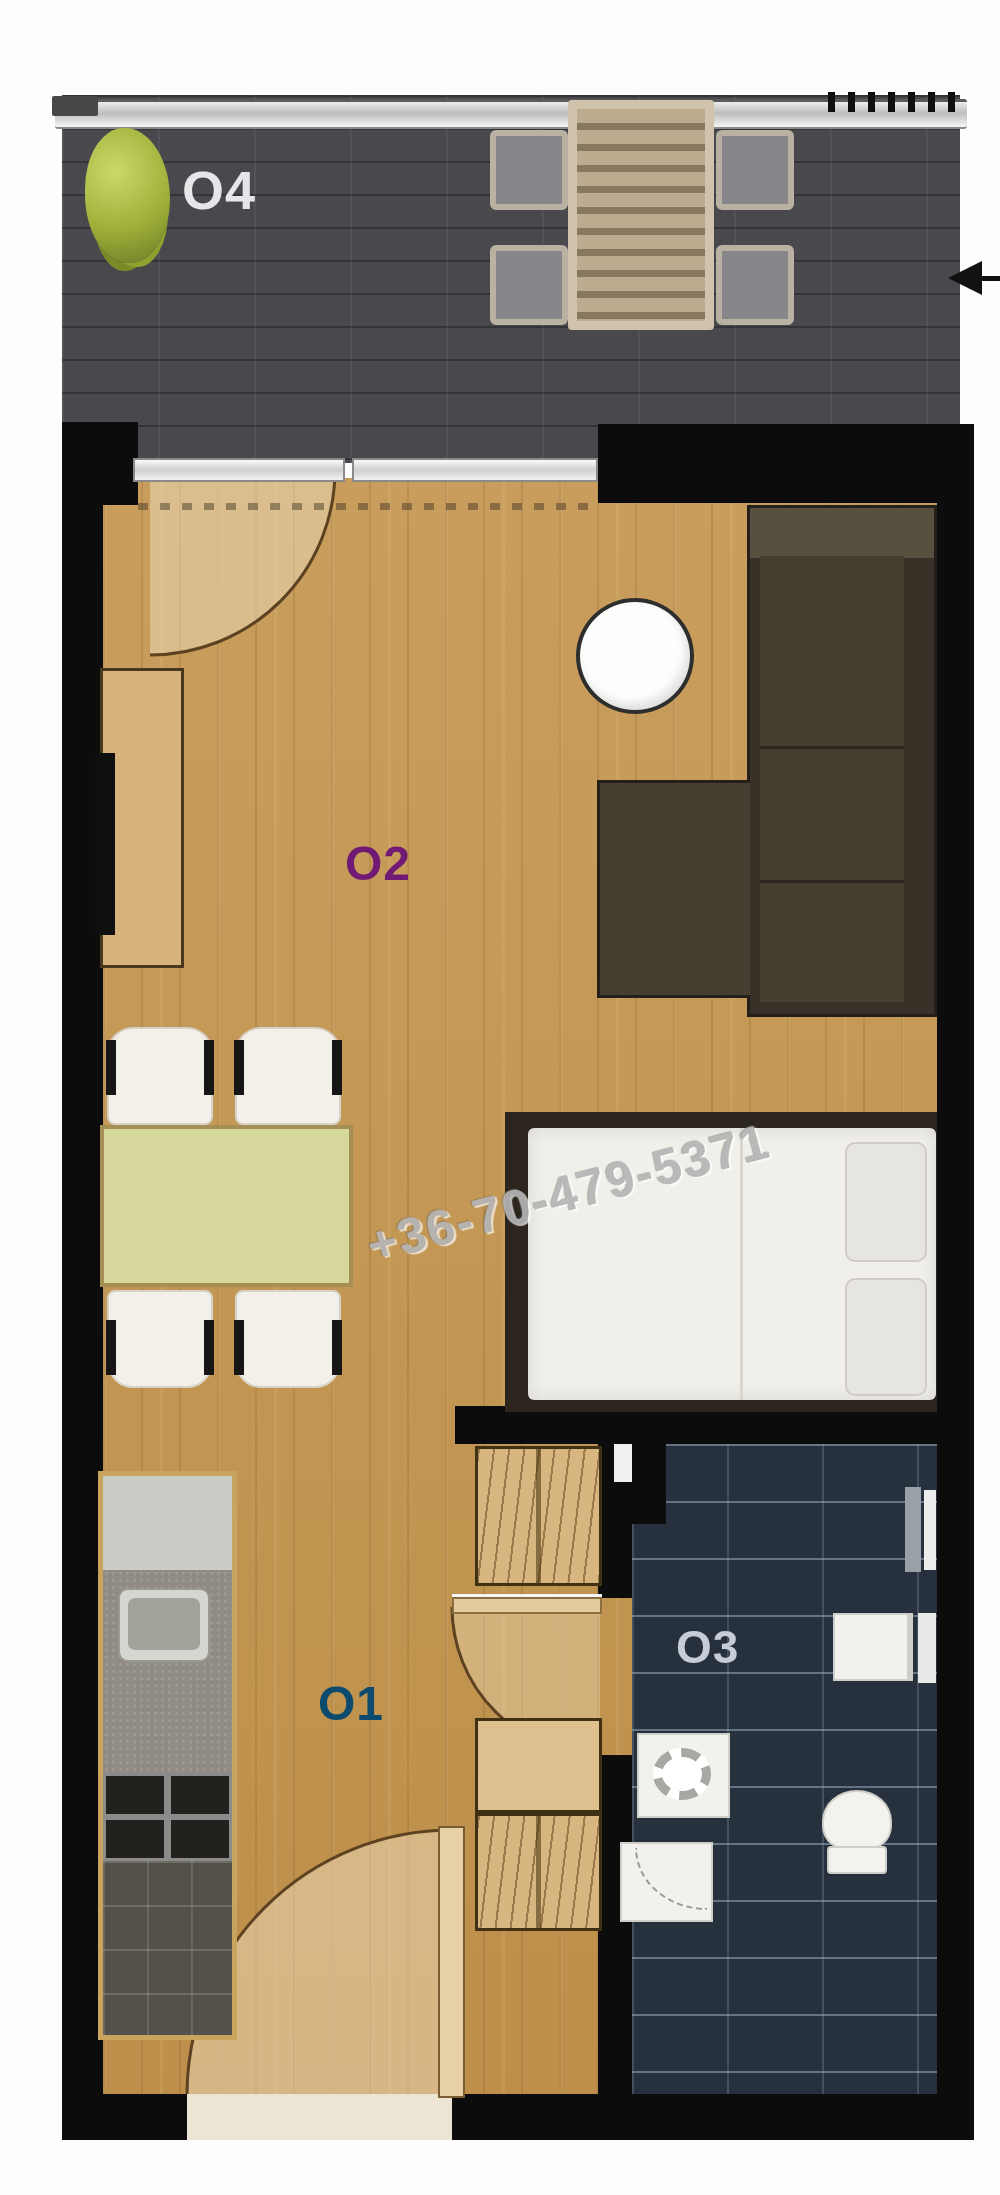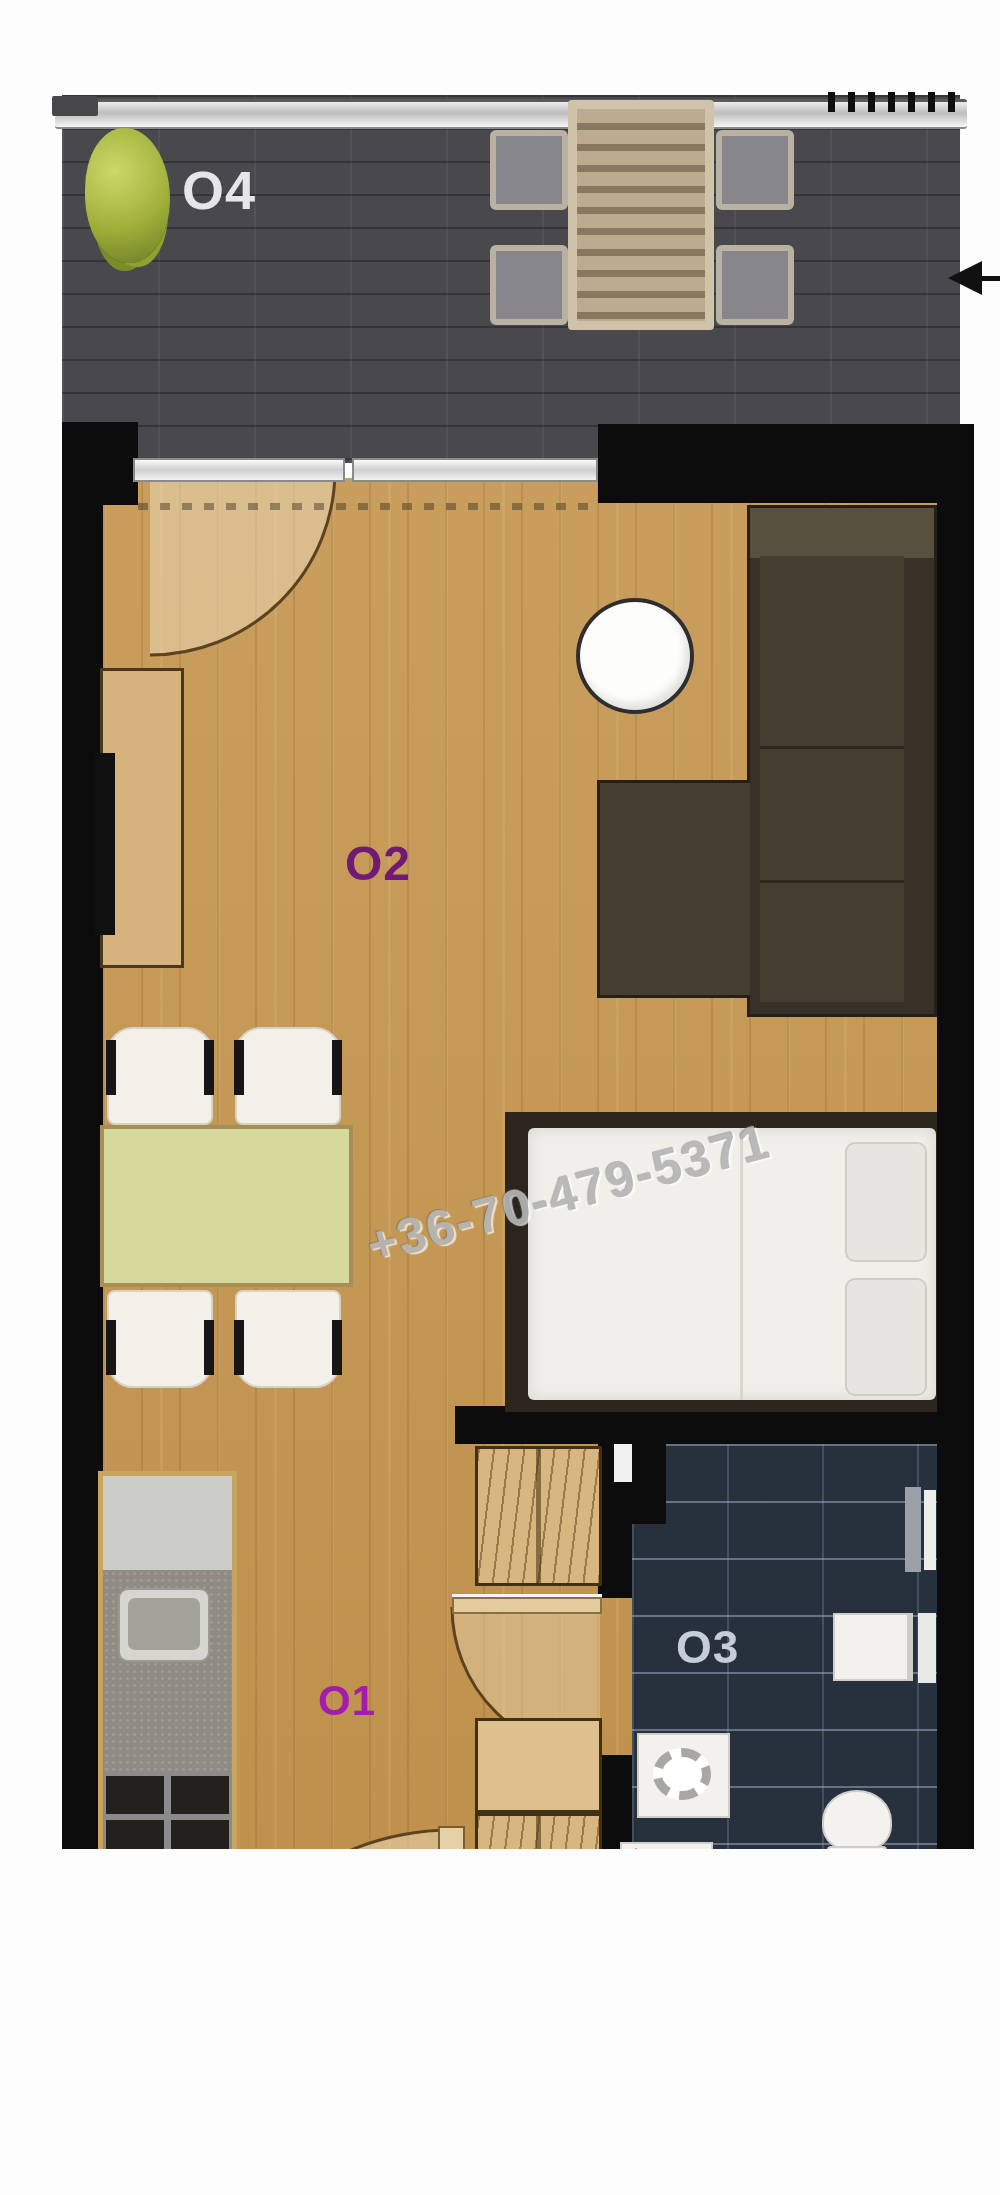--- a/index.html
+++ b/index.html
@@ -1,16 +1,16 @@
 <!DOCTYPE html>
 <html><head>
 <meta charset="utf-8">
 <style>
   html,body{margin:0;padding:0;background:#fdfdfd;font-family:"Liberation Sans",sans-serif;}
-  #plan{position:relative;width:1000px;height:1849px;background:#fdfdfd;overflow:hidden;}
+  #plan{position:relative;width:1000px;height:2195px;background:#fdfdfd;overflow:hidden;}
   .abs{position:absolute;box-sizing:border-box;}
   .wall{background:#0c0c0c;}
   .wood{
     background-color:#c2964f;
     background-image:
       repeating-linear-gradient(90deg, rgba(92,58,18,.14) 0 2px, transparent 2px 38px),
       repeating-linear-gradient(90deg, rgba(255,230,180,.10) 0 3px, transparent 3px 57px),
       linear-gradient(180deg,#c99e5d,#bd8f4a);
   }
   .balcony-tiles{
@@ -139,21 +139,21 @@
   <div class="abs" style="left:98px;top:1471px;width:139px;height:569px;border:5px solid #c9a45f;background:#8f8b83;">
     <div class="abs" style="left:0;top:0;width:129px;height:94px;background:#cbcbc7;"></div>
     <div class="abs speckle" style="left:0;top:94px;width:129px;height:203px;"></div>
     <div class="abs" style="left:15px;top:112px;width:92px;height:74px;background:#d6d6d0;border-radius:10px;border:2px solid #9a9a94;">
       <div class="abs" style="left:8px;top:8px;width:72px;height:52px;background:#a3a39c;border-radius:7px;"></div>
     </div>
     <div class="abs" style="left:0;top:297px;width:129px;height:88px;background:#23211e;border:3px solid #8b8b8b;background-image:linear-gradient(90deg,transparent 47%,#8b8b8b 47% 53%,transparent 53%),linear-gradient(180deg,transparent 46%,#8b8b8b 46% 54%,transparent 54%);"></div>
     <div class="abs darkcounter" style="left:0;top:385px;width:129px;height:174px;"></div>
   </div>
 
-  <div class="abs room-label" style="left:318px;top:1680px;font-size:42px;color:#a21caf;">O1</div>
+  <div class="abs room-label" style="left:318px;top:1680px;font-size:48px;color:#0c4a6e;">O1</div>
 
   <div class="abs hatch" style="left:475px;top:1446px;width:127px;height:140px;"></div>
   <div class="abs" style="left:452px;top:1597px;width:150px;height:17px;background:#e3cb9e;border:2px solid #8a7040;box-shadow:0 -3px 0 #f5f5f5;"></div>
   <div class="abs" style="left:475px;top:1718px;width:127px;height:95px;background:#ddc08d;border:3px solid #403014;"></div>
   <div class="abs hatch" style="left:475px;top:1813px;width:127px;height:118px;"></div>
 
   <div class="abs" style="left:438px;top:1826px;width:27px;height:272px;background:#e6d0a6;border:2px solid #7a5c30;"></div>
 
   <div class="abs bath-tiles" style="left:632px;top:1444px;width:305px;height:650px;"></div>
   <div class="abs wall" style="left:632px;top:1444px;width:34px;height:80px;"></div>

